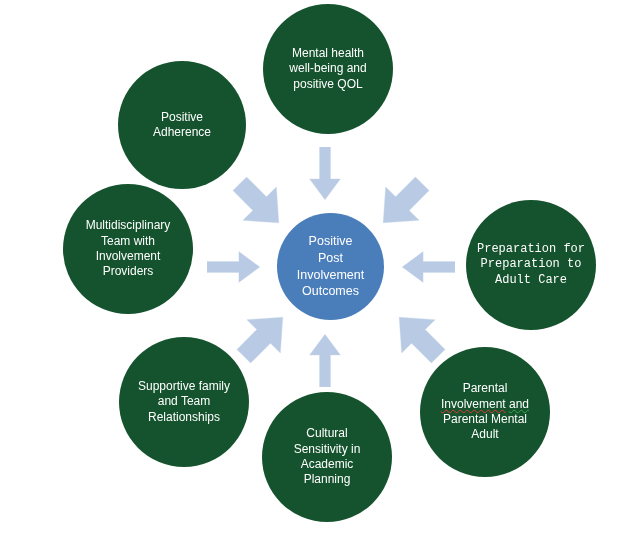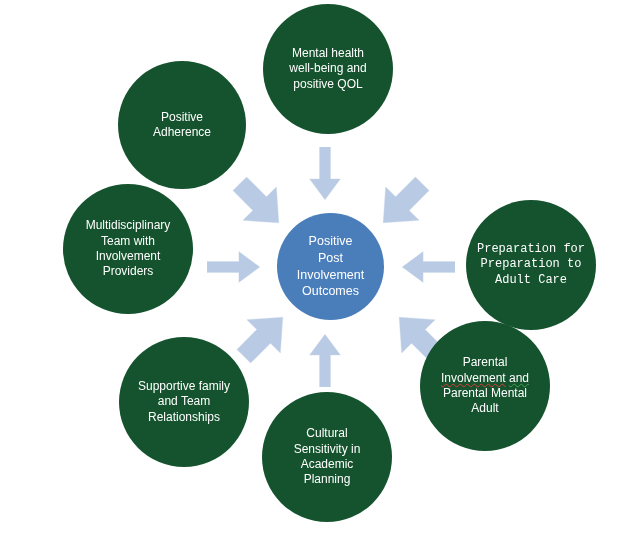--- a/index.html
+++ b/index.html
@@ -126,21 +126,21 @@
 
 
   <div class="circle" style="left:466px;top:200px;width:130px;height:130px;font-family:Liberation Mono, monospace;">
     <span class="txt">
       <span>Preparation for</span><br>
       <span>Preparation to</span><br>
       <span>Adult Care</span>
     </span>
   </div>
 
-  <div class="circle" style="left:420px;top:321px;width:130px;height:130px;">
+  <div class="circle" style="left:420px;top:347px;width:130px;height:130px;">
     <span class="txt">
       <span>Parental</span><br>
       <span class="sp-red">Involvement</span>
       <span class="sp-green">and</span><br>
       <span>Parental Mental</span><br>
       <span>Adult</span>
     </span>
   </div>
 
   <div class="circle" style="left:262px;top:392px;width:130px;height:130px;align-items:center;">

